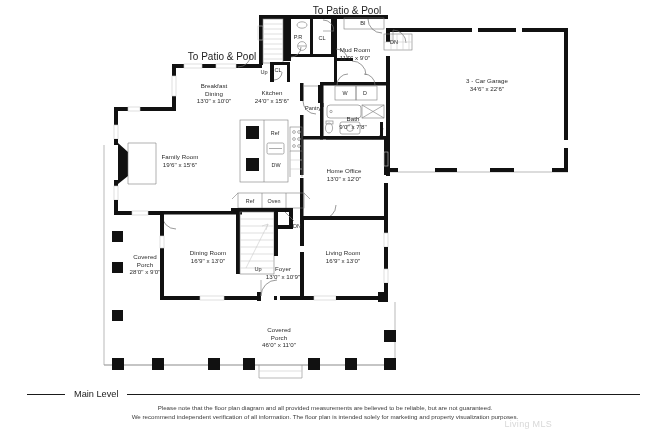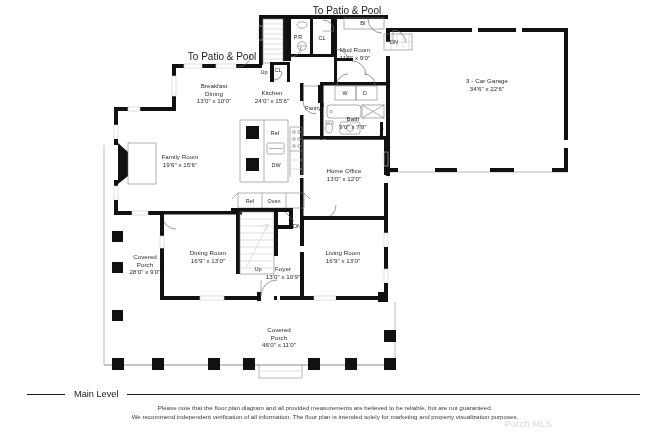--- a/index.html
+++ b/index.html
@@ -499,14 +499,14 @@
 <div id="footer">
   <div class="level-row">
     <div class="rule-left"></div>
     <div class="level-text">Main Level</div>
     <div class="rule-right"></div>
   </div>
   <div class="disclaimer">
     <div>Please note that the floor plan diagram and all provided measurements are believed to be reliable, but are not guaranteed.</div>
     <div>We recommend independent verification of all information. The floor plan is intended solely for marketing and property visualization purposes.</div>
   </div>
-  <div class="watermark">Porch MLS</div>
+  <div class="watermark">Living MLS</div>
 </div>
 
 </body></html>

